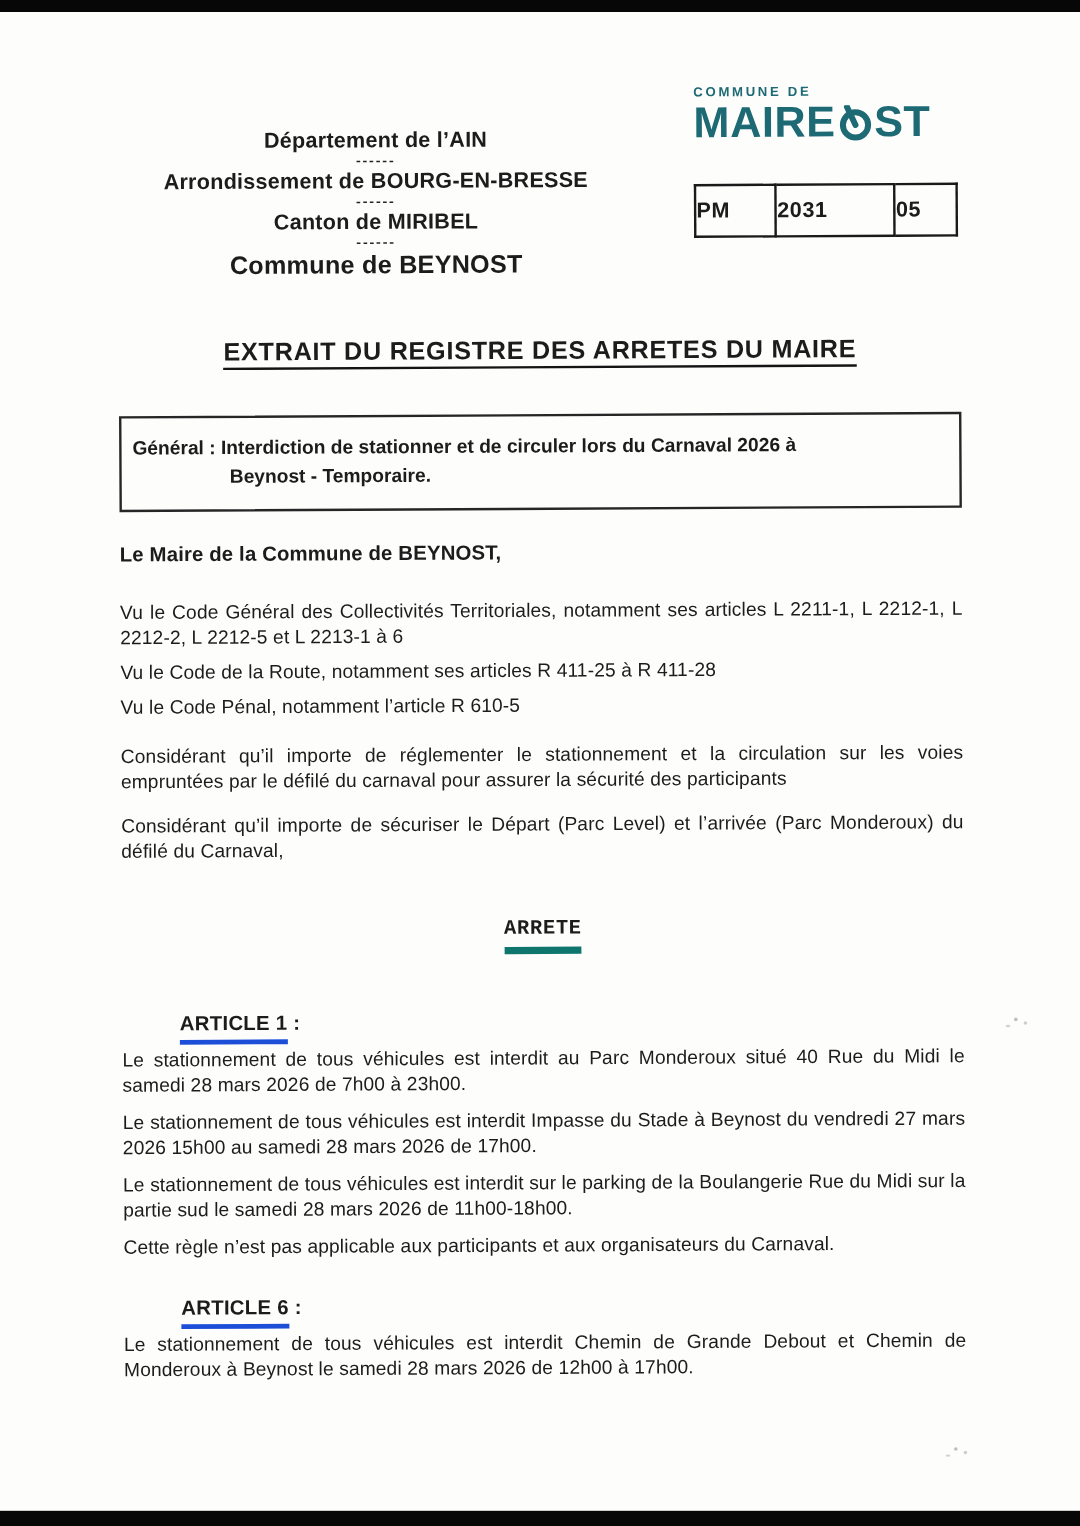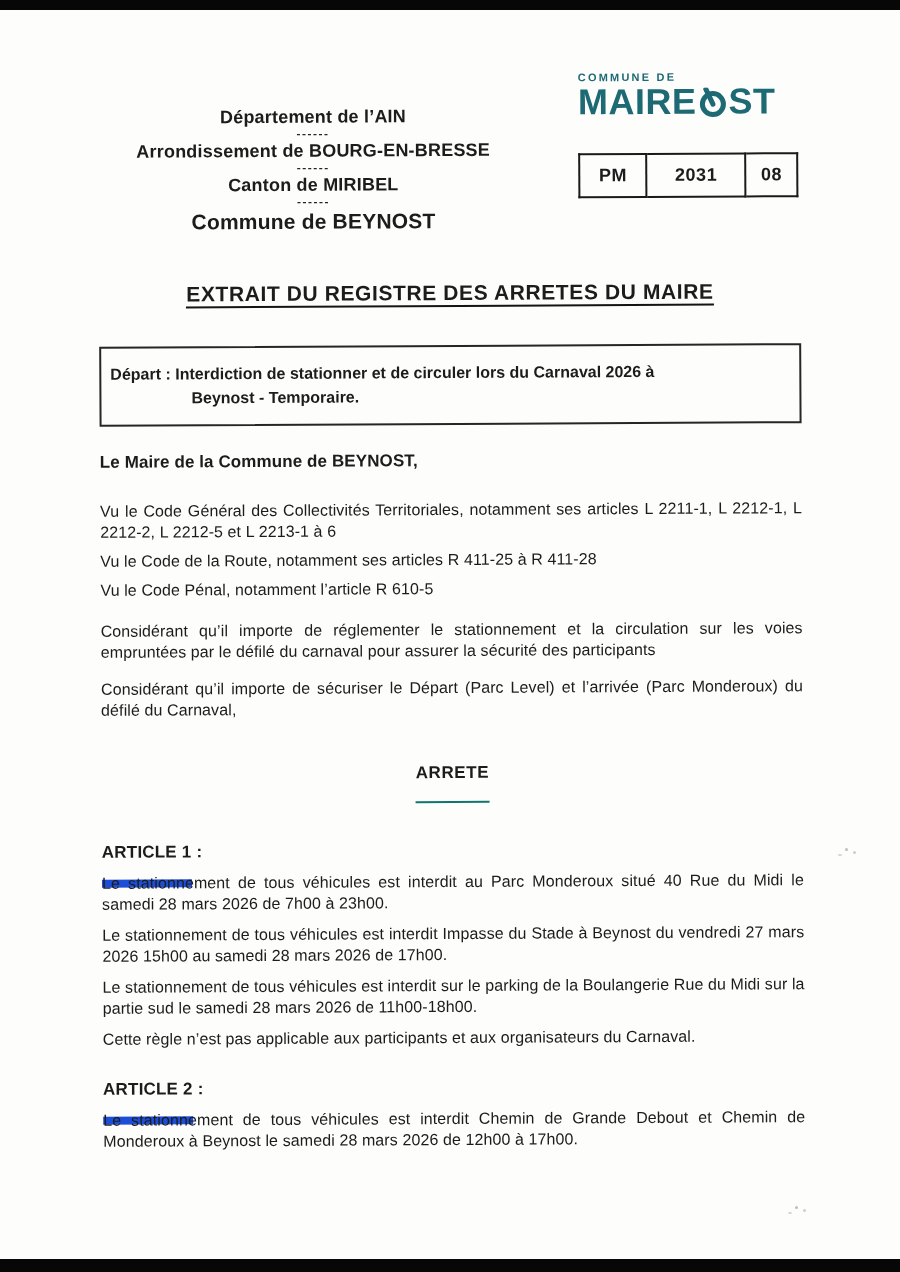--- a/index.html
+++ b/index.html
@@ -21,43 +21,43 @@
   .admin-line { font-weight:bold; font-size:18px; line-height:21px; letter-spacing:.2px; }
   .admin-sep { font-weight:bold; font-size:12px; line-height:13px; letter-spacing:1.5px; color:#242424; }
   .admin-line.commune { font-size:21px; margin-top:2px; }
 
   .ref-block { width:222px; }
   .logo { color:var(--teal, #1e6a74); }
   .logo-top { font-weight:bold; font-size:11px; letter-spacing:2.2px; }
   .logo-name { font-weight:bold; font-size:36px; line-height:38px; letter-spacing:.5px; display:flex; align-items:center; }
   .logo-o { display:inline-flex; margin:0 1px; position:relative; top:1px; }
   .ref-table { border-collapse:collapse; margin-top:32px; width:220px; }
-  .ref-table td { border:2px solid #1a1a1a; text-align:center; font-weight:bold; font-size:18px; padding:10px 0; letter-spacing:.5px; }
+  .ref-table td { border:2px solid #1a1a1a; font-weight:bold; font-size:18px; padding:10px 0; letter-spacing:.5px; }
 
   .doc-title { text-align:center; margin-top:50px; font-weight:bold; font-size:21px; letter-spacing:.6px; }
   .doc-title .u { border-bottom:2.5px solid #141414; padding-bottom:1px; }
 
   .subject-box { border:2px solid #262626; margin-top:40px; padding:14px 10px 14px 9px;
                  font-weight:bold; font-size:16px; line-height:24px; }
   .subject-line2 { margin-left:81px; }
 
   .salutation { font-weight:bold; font-size:17px; margin-top:26px; letter-spacing:.1px; }
 
   .para { font-size:16px; line-height:21px; letter-spacing:.1px; text-align:justify; }
   .visa-first { margin-top:28px; }
   .visa { margin-top:8px; }
   .considerant { margin-top:20px; }
   .considerant2 { margin-top:16px; }
 
   .arrete-heading { text-align:center; margin-top:44px; font-weight:bold; font-size:17px; letter-spacing:.6px; }
-  .arrete-heading .u { border-bottom:2px solid #0f766e; padding-bottom:19px; }
+  .arrete-heading .u { border-bottom:6px solid #0f766e; padding-bottom:5px;font-family:Liberation Mono, monospace; }
 
   .article-heading { font-weight:bold; font-size:17px; margin-top:58px; letter-spacing:.2px; }
   .article-heading.second { margin-top:30px; }
-  .article-heading .u { border-bottom:8px solid #1d4ed8; padding-bottom:18px; }
+  .article-heading .u { border-bottom:4px solid #1d4ed8; padding-bottom:4px;margin-left:48px; }
   .article-para { margin-top:10px; }
 
   .scan-dot { position:absolute; width:3px; height:3px; border-radius:50%;
               background:#a6abab; opacity:.75; z-index:4; }
   .scan-dot::after { content:""; position:absolute; left:-7px; top:6px; width:4px; height:2px;
                      border-radius:50%; background:#c3c7c7; }
   .scan-dot::before { content:""; position:absolute; left:8px; top:3px; width:3px; height:3px;
                       border-radius:50%; background:#bcc0c0; }
   .dot-a { top:848px; right:52px; }
   .dot-b { top:1206px; right:102px; }
@@ -94,34 +94,34 @@
                   </svg>
                 </span>
                 <span>ST</span>
             </div>
           </div>
           <table class="ref-table">
             <tbody>
                 <tr>
               <td>PM</td>
               <td>2031</td>
-              <td>08</td>
+              <td>05</td>
             </tr>
           </tbody>
             </table>
         </div>
       </div>
 
       <div class="doc-title">
         <span class="u">EXTRAIT DU REGISTRE DES ARRETES DU MAIRE</span>
       </div>
 
       <div class="subject-box">
         <div class="subject-line">
-          <span>Départ :</span>
+          <span>Général :</span>
           <span>Interdiction de stationner et de circuler lors du Carnaval 2026 à</span>
         </div>
         <div class="subject-line2">Beynost - Temporaire.</div>
       </div>
 
       <p class="salutation">Le Maire de la Commune de BEYNOST,</p>
 
       <p class="para visa-first">Vu le Code Général des Collectivités Territoriales, notamment ses articles L 2211-1, L 2212-1, L 2212-2, L 2212-5 et L 2213-1 à 6</p>
       <p class="para visa">Vu le Code de la Route, notamment ses articles R 411-25 à R 411-28</p>
       <p class="para visa">Vu le Code Pénal, notamment l’article R 610-5</p>
@@ -135,21 +135,21 @@
 
       <h3 class="article-heading">
         <span class="u">ARTICLE 1</span><span> :</span>
       </h3>
       <p class="para article-para">Le stationnement de tous véhicules est interdit au Parc Monderoux situé 40 Rue du Midi le samedi 28 mars 2026 de 7h00 à 23h00.</p>
       <p class="para article-para">Le stationnement de tous véhicules est interdit Impasse du Stade à Beynost du vendredi 27 mars 2026 15h00 au samedi 28 mars 2026 de 17h00.</p>
       <p class="para article-para">Le stationnement de tous véhicules est interdit sur le parking de la Boulangerie Rue du Midi sur la partie sud le samedi 28 mars 2026 de 11h00-18h00.</p>
       <p class="para article-para">Cette règle n’est pas applicable aux participants et aux organisateurs du Carnaval.</p>
 
       <h3 class="article-heading second">
-        <span class="u">ARTICLE 2</span><span> :</span>
+        <span class="u">ARTICLE 6</span><span> :</span>
       </h3>
       <p class="para article-para">Le stationnement de tous véhicules est interdit Chemin de Grande Debout et Chemin de Monderoux à Beynost le samedi 28 mars 2026 de 12h00 à 17h00.</p>
 
     </div>
   </div>
 
   <div class="scan-dot dot-a"></div>
   <div class="scan-dot dot-b"></div>
 
   <div class="edge edge-bottom"></div>

